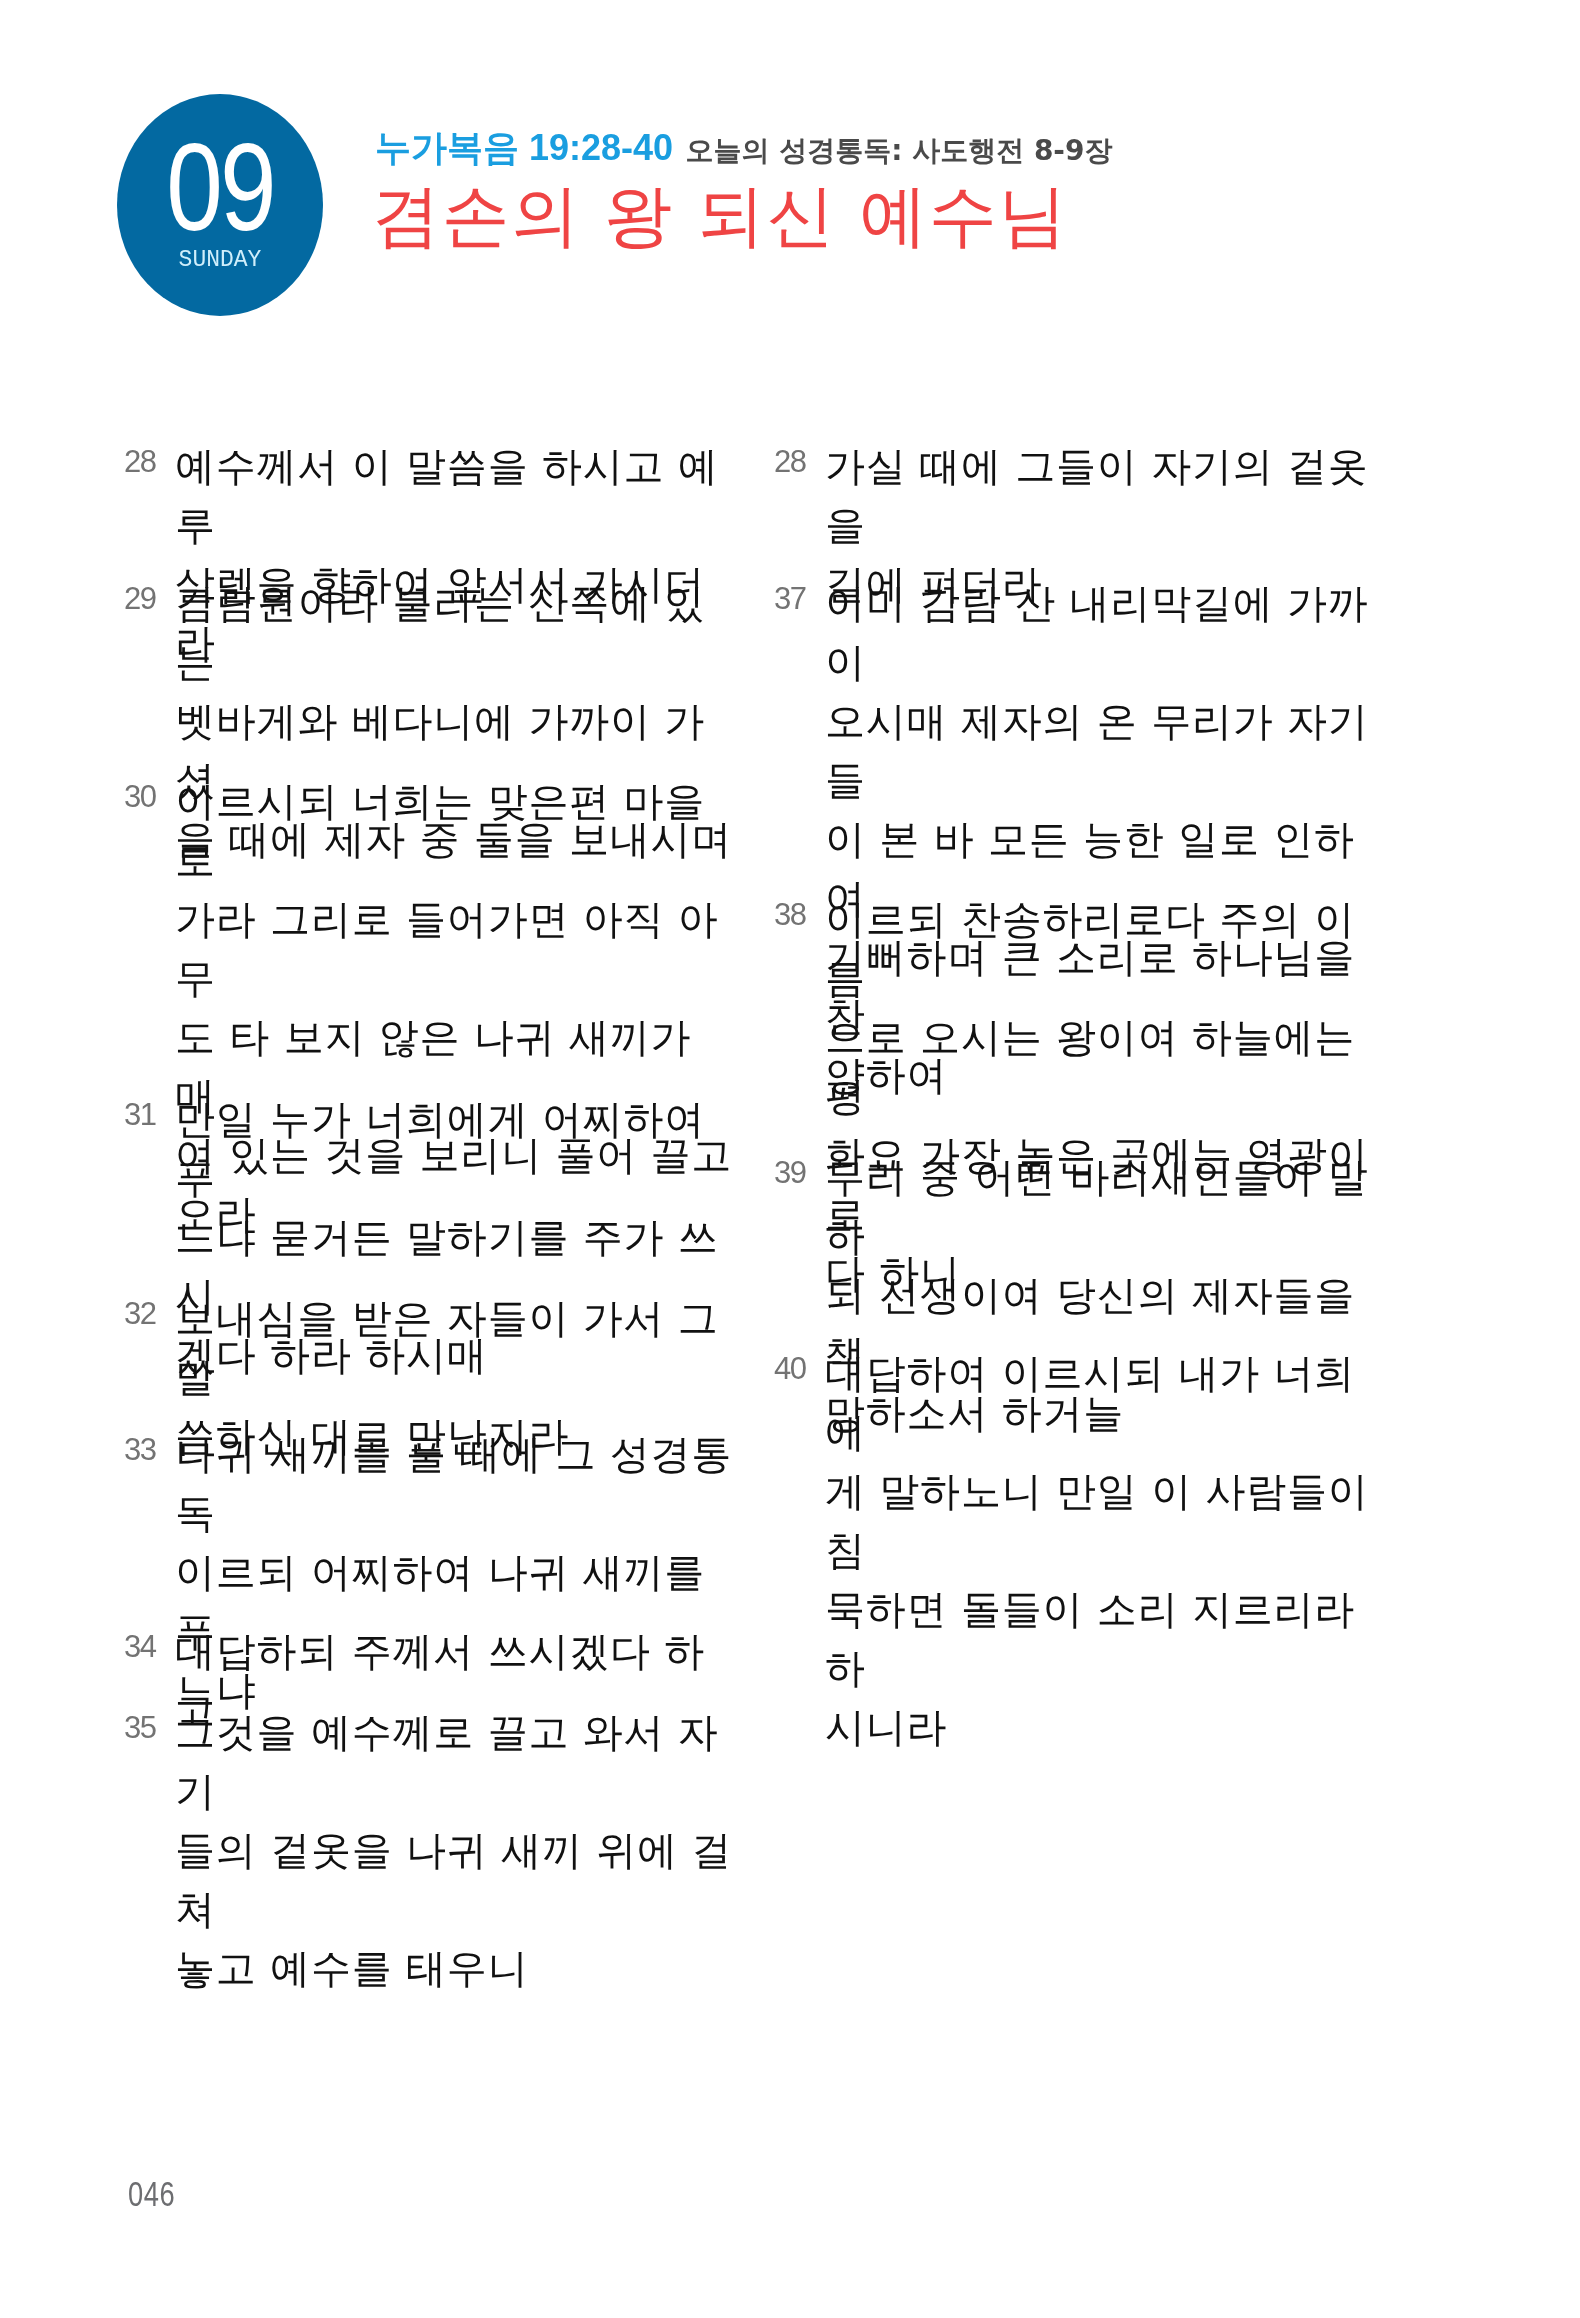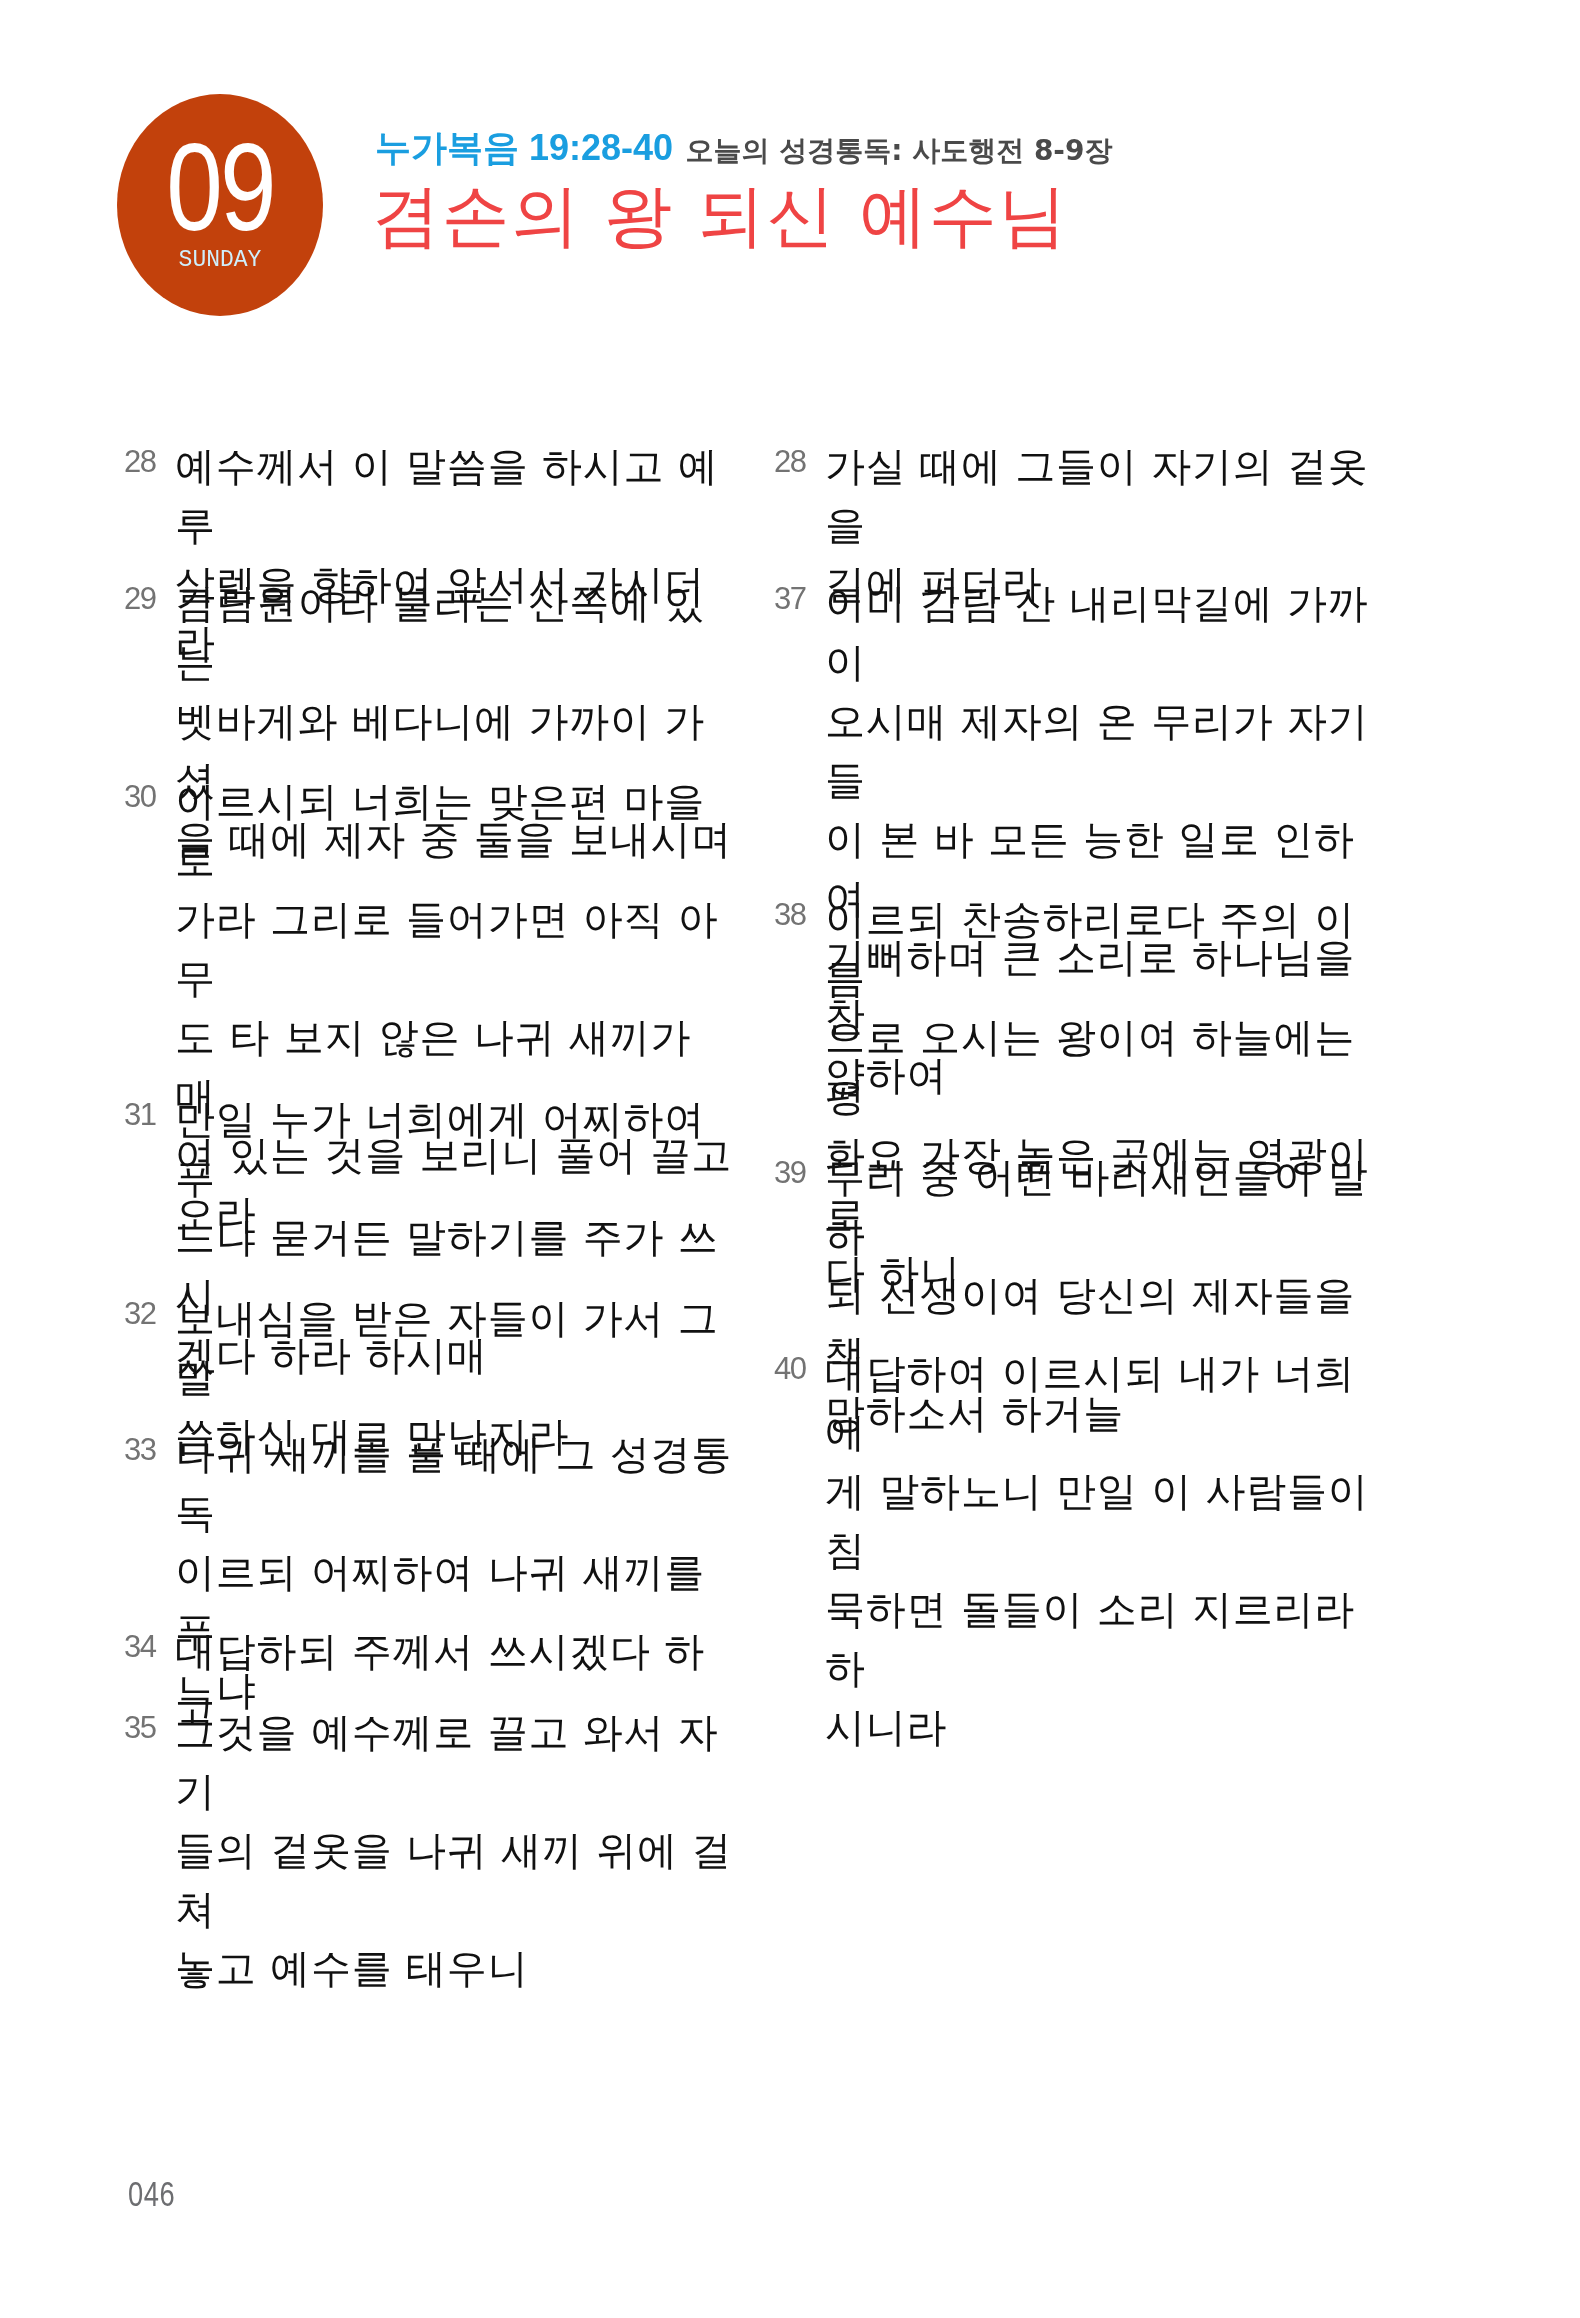--- a/index.html
+++ b/index.html
@@ -1,19 +1,19 @@
 <!DOCTYPE html>
 <html style="font-size:13px"><head>
 <meta charset="utf-8">
 <style>
   html, body { margin:0; padding:0; background:#ffffff; }
   body { width:1581px; height:2319px; position:relative; overflow:hidden;
          font-family:"DejaVu Sans", "Liberation Sans", sans-serif; color:#231f20; }
   .circle { position:absolute; left:117px; top:94px; width:206px; height:222px;
-            border-radius:50%; background:#c2410c; }
+            border-radius:50%; background:#0369a1; }
   .circle .day-num { position:absolute; left:0; right:0; top:31px; text-align:center;
             font-family:"Liberation Sans", sans-serif; color:#fff; font-size:124px; line-height:124px;
             letter-spacing:-3.3px; transform:scaleX(0.82); }
   .circle .day-name { position:absolute; left:0; right:0; top:153px; text-align:center;
             font-family:Liberation Mono, monospace; color:#cfeefb; font-size:23px; letter-spacing:0px; }
   .ref-line { position:absolute; left:375px; top:124px; white-space:nowrap; }
   .ref-line .ref { color:#1a9ee0; font-weight:bold; font-size:36px; font-family:"Liberation Sans", sans-serif;text-align:center; }
   .ref-line .reading { color:#4a4a4a; font-weight:bold; font-size:28px; margin-left:8.2px;margin-top:12px; }
   .title { position:absolute; left:372px; top:171px; font-family:"DejaVu Serif", serif;
            font-size:68px; color:#ef4444; white-space:nowrap; letter-spacing:1.6px; }

